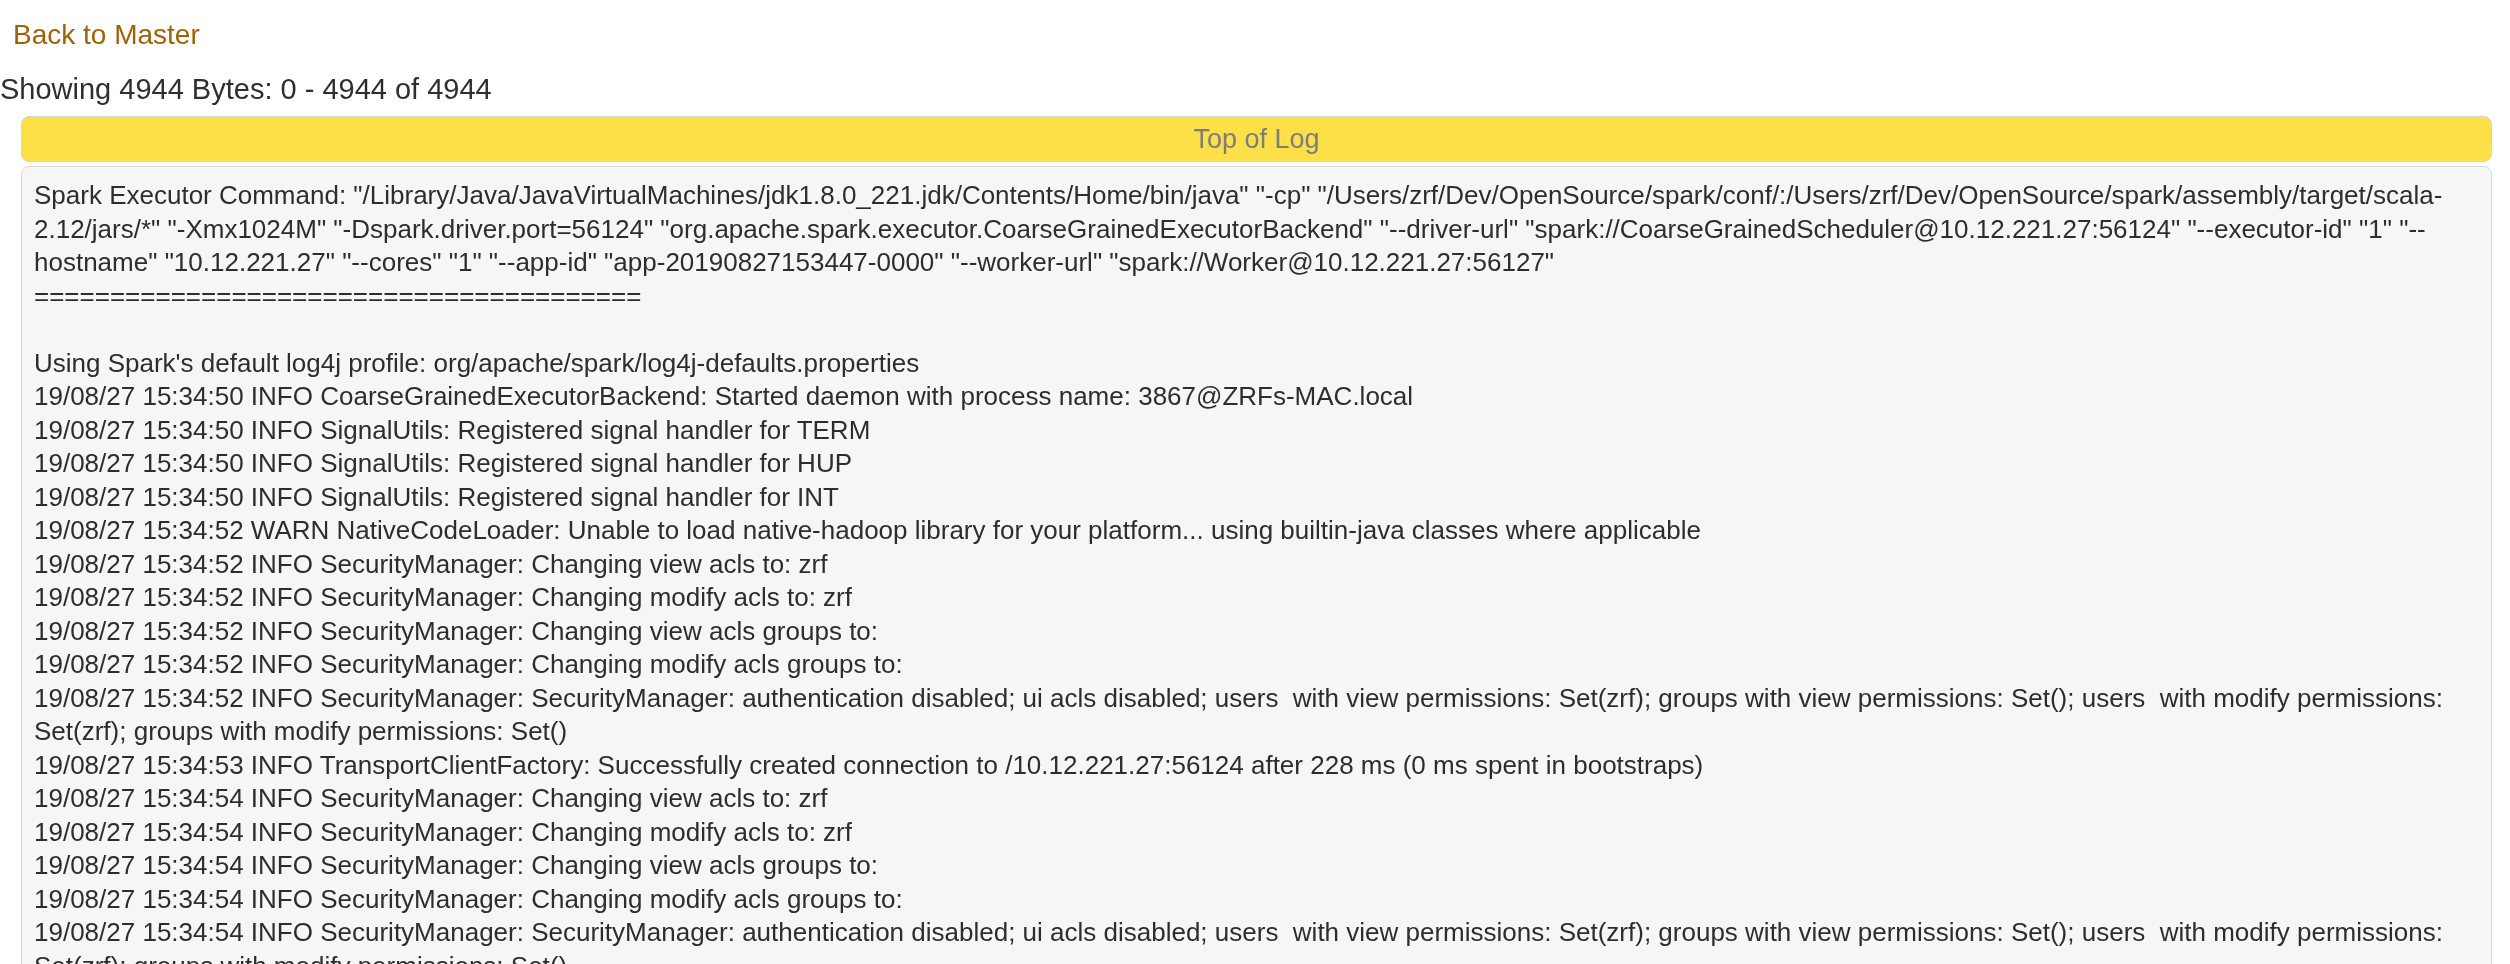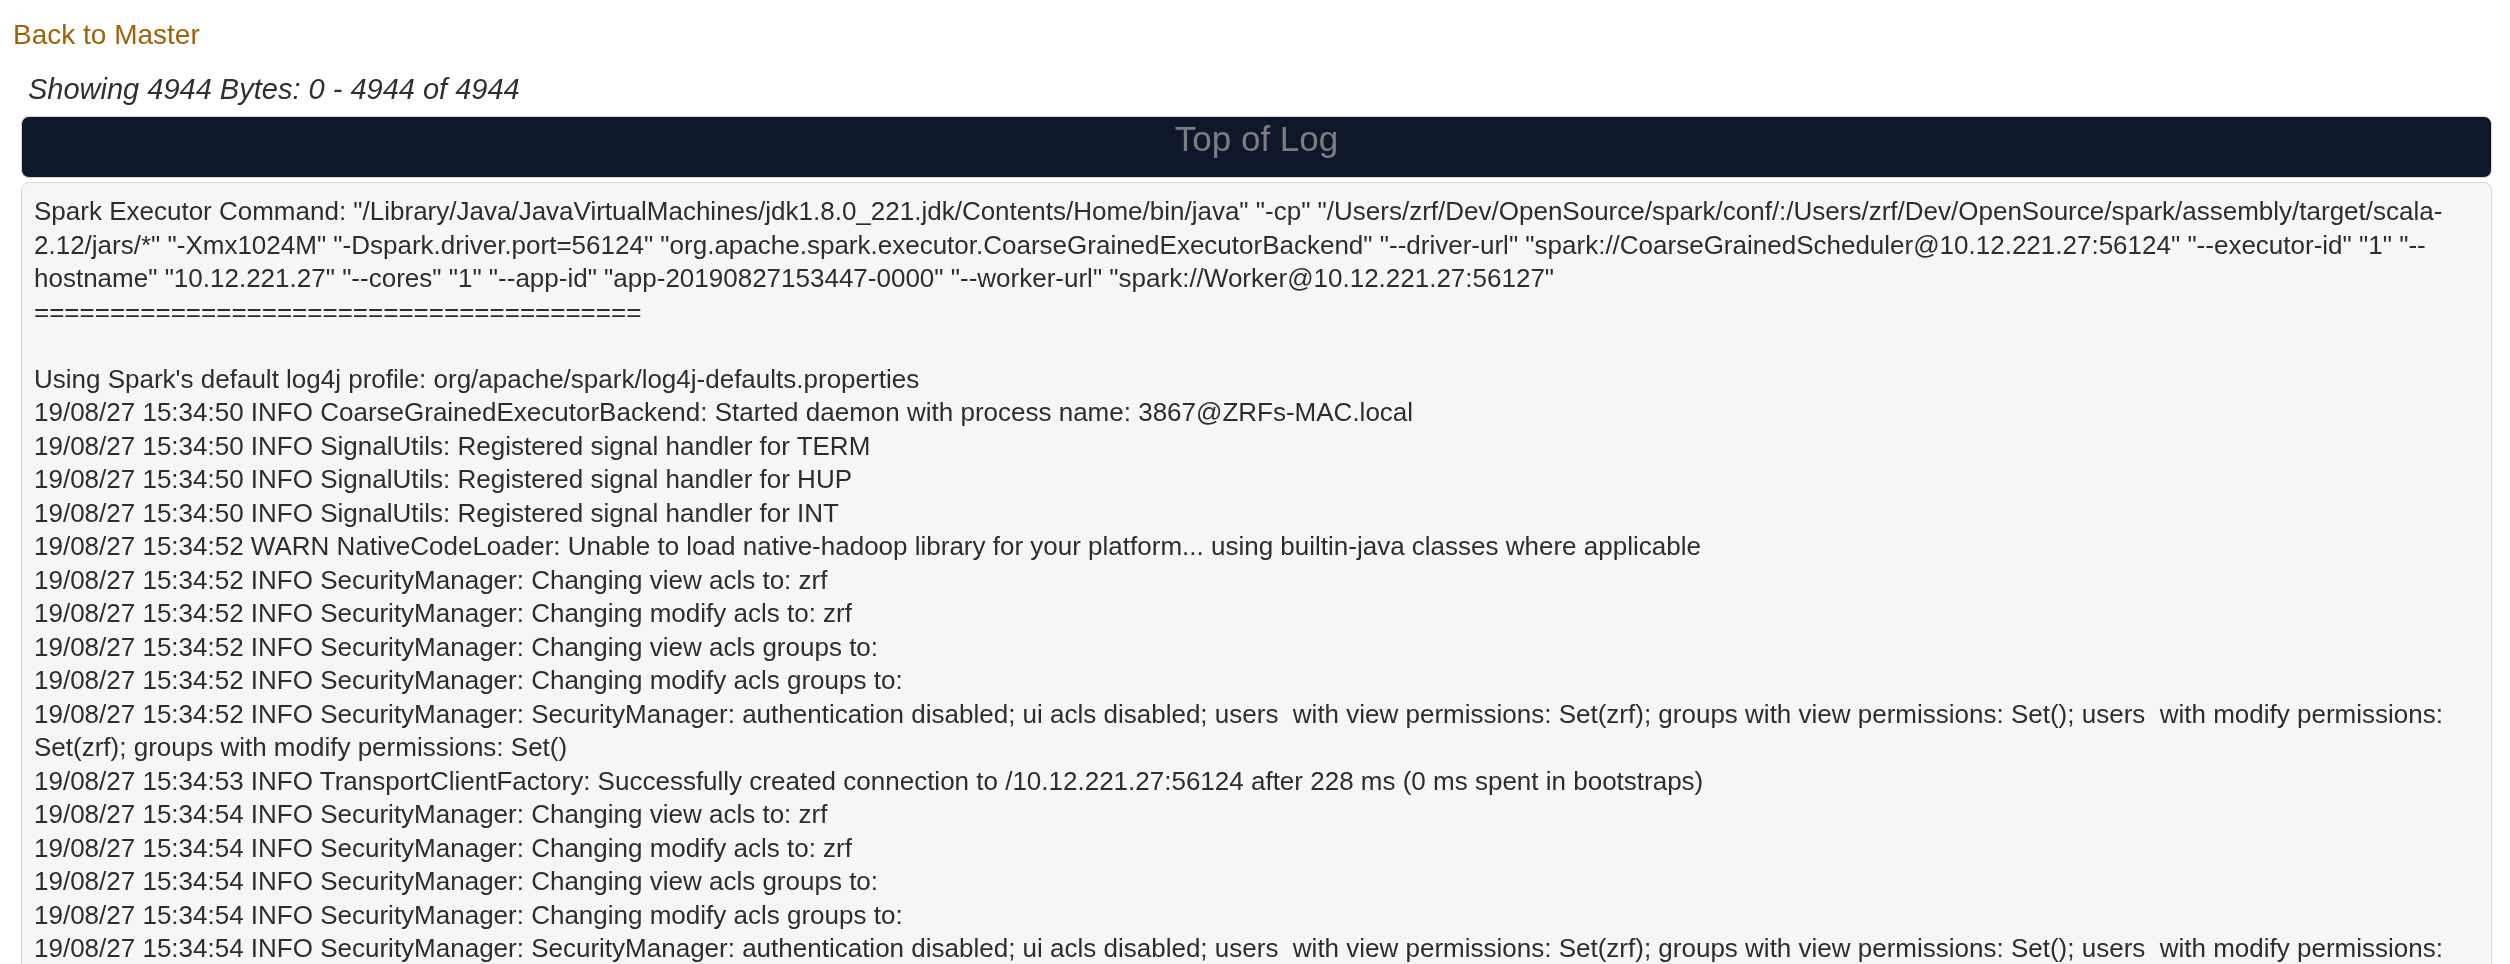--- a/index.html
+++ b/index.html
@@ -23,36 +23,35 @@
   }
   .back-link {
     display: inline-block;
     color: #a16207;
     text-decoration: none;
     font-size: 28px;
     line-height: 34px;
     cursor: pointer;
   }
   .byte-info {
-    margin: 20px 0 0 28px;
+    margin: 20px 0 0 0;
     font-size: 29px;
     line-height: 34px;
     color: #2f2f2f;
-    font-style: italic;
   }
   .log-alert {
     margin: 10px 18px 0 21px;
-    height: 62px;
+    height: 46px;
     line-height: 44px;
     text-align: center;
-    background: #0f172a;
+    background: #fde047;
     border: 1px solid #d6d6d6;
     border-radius: 8px;
     color: #7d7d7d;
-    font-size: 35px;
+    font-size: 27px;
   }
   .log-box {
     margin: 4px 18px 0 21px;
     min-height: 920px;
     background: #f6f6f6;
     border: 1px solid #d9d9d9;
     border-radius: 8px 8px 0 0;
     padding: 12px 12px;
   }
   .log-text {

